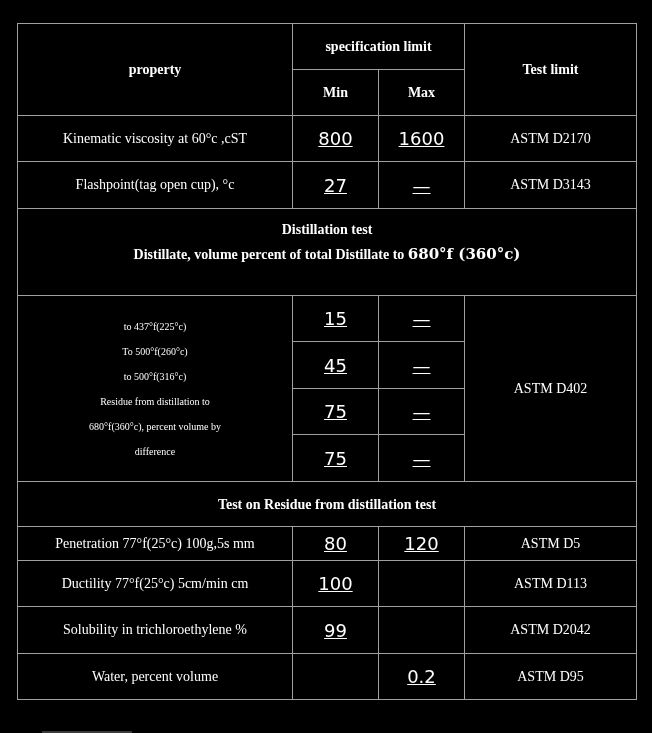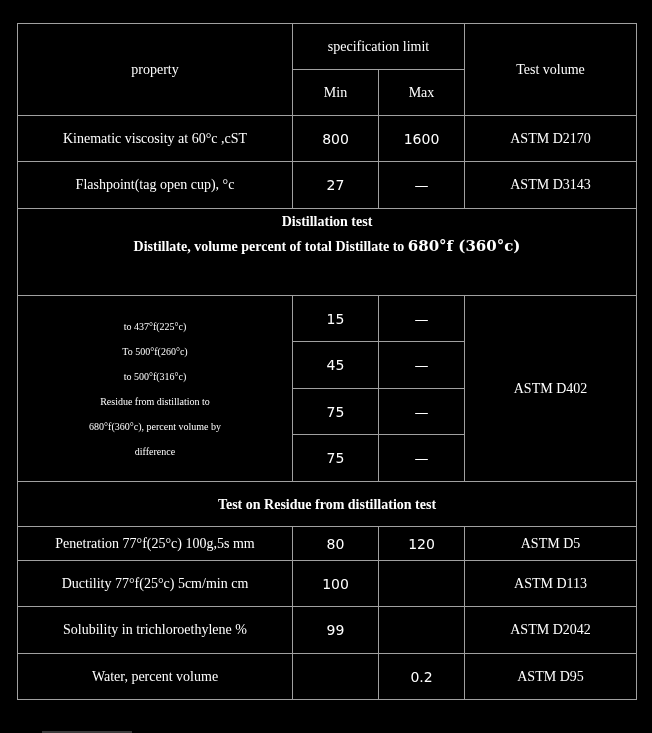--- a/index.html
+++ b/index.html
@@ -18,22 +18,22 @@
     font-family: "Liberation Serif", serif;
     font-size: 14px;
     table-layout: fixed;
   }
   table.spec td, table.spec th {
     border: 1px solid #a0a0a0;
     text-align: center;
     vertical-align: middle;
     padding: 0;
   }
-  th { font-weight: normal; margin-left: 47px; }
-  .num { font-family: "DejaVu Sans", sans-serif; font-size: 14px; }
+  th { font-weight: bold; margin-left: 47px; }
+  .num { font-family: "DejaVu Sans", sans-serif; font-size: 18px; text-decoration: underline; }
   .sec-head { font-weight: bold; line-height: 25px; }
   .sec-head .big { font-family: "DejaVu Serif", serif; font-size: 15px; text-align: right; }
   .dist-prop { line-height: 25px; font-size: 10px; }
   .bottom-bar {
     position: absolute;
     left: 42px; top: 731px;
     width: 90px; height: 2px;
     background: #3a3a3a;
   }
 </style>
@@ -44,42 +44,42 @@
   <colgroup>
     <col style="width:275px">
     <col style="width:86px">
     <col style="width:86px">
     <col style="width:172px">
   </colgroup>
   <tbody>
       <tr style="height:46px">
     <th rowspan="2">property</th>
     <th colspan="2">specification limit</th>
-    <th rowspan="2">Test volume</th>
+    <th rowspan="2">Test limit</th>
   </tr>
   <tr style="height:46px">
     <th>Min</th>
     <th>Max</th>
   </tr>
 
   <tr style="height:46px">
     <td>Kinematic viscosity at 60°c ,cST</td>
     <td class="num">800</td>
     <td class="num">1600</td>
     <td>ASTM D2170</td>
   </tr>
   <tr style="height:47px">
     <td>Flashpoint(tag open cup), °c</td>
     <td class="num">27</td>
     <td class="num">—</td>
     <td>ASTM D3143</td>
   </tr>
 
   <tr style="height:87px">
-    <td colspan="4" class="sec-head" style="vertical-align:top; padding-top:0;margin-top:28px;">
+    <td colspan="4" class="sec-head" style="vertical-align:top; padding-top:8px;margin-top:28px;">
       <div>Distillation test</div>
       <div><span>Distillate, volume percent of total Distillate to </span><span class="big">680°f (360°c)</span></div>
     </td>
   </tr>
 
   <tr style="height:46px">
     <td rowspan="4" class="dist-prop">
       <div>to 437°f(225°c)</div>
       <div>To 500°f(260°c)</div>
       <div>to 500°f(316°c)</div>

